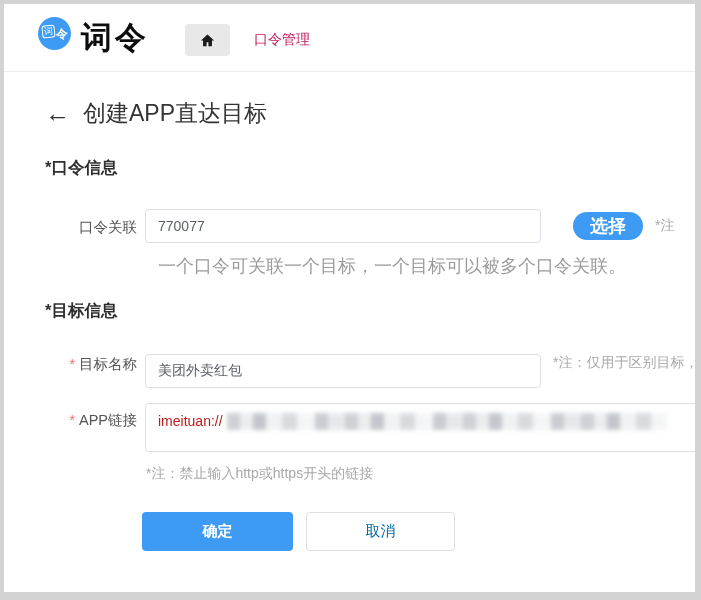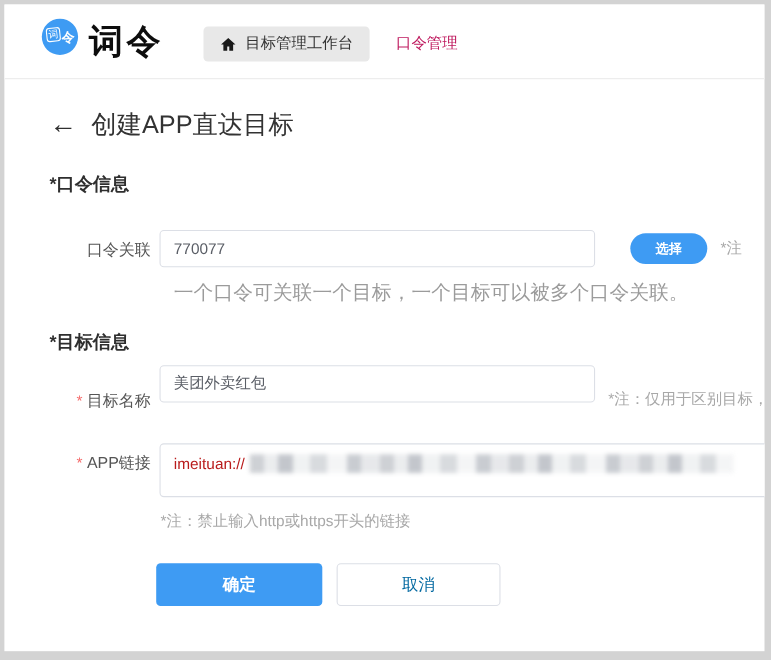--- a/index.html
+++ b/index.html
@@ -60,21 +60,21 @@
   }
   .req { color:#f56c6c; margin-right:4px; font-size:14px; }
   .txt-input {
     position:absolute; height:34px; border:1px solid #dcdfe6; border-radius:4px;
     padding:0 12px; font-size:14px; color:#5a5e66; background:#fff; outline:none;
     font-family:"Liberation Sans","DejaVu Sans",sans-serif;
   }
   .select-btn {
     position:absolute; left:569px; top:208px; width:70px; height:28px;
     background:var(--blue); color:#fff; border:none; border-radius:14px;
-    font-size:12px; font-weight:bold; cursor:pointer;
+    font-size:18px; font-weight:bold; cursor:pointer;
     font-family:Liberation Sans, sans-serif;
   }
   .note { position:absolute; font-size:14px; color:#a8a8a8; white-space:nowrap; }
   .helper { position:absolute; left:154px; top:250px; font-size:18px; color:#9b9b9b; white-space:nowrap; }
   
   .link-box {
     position:absolute; left:141px; top:399px; width:600px; height:49px;
     border:1px solid #dcdfe6; border-radius:4px; background:#fff;
     padding:8px 0 0 12px; display:flex; align-items:flex-start; cursor:text;
   }
@@ -108,21 +108,20 @@
       <span class="badged">词</span>
       <span class="plain">令</span>
     </div>
     <div class="logo-text">词令</div>
 
     <div class="nav">
       <div class="nav-pill">
         <svg class="home-svg" viewBox="0 0 24 24">
           <path d="M12 2.5 L1.5 12 h3.4 v9 h5.6 v-6.2 h3 v6.2 h5.6 v-9 h3.4 Z" fill="#1a1a1a"></path>
         </svg>
-        <span class="nav-label">目标管理工作台</span>
       </div>
       <div class="nav-plain">口令管理</div>
     </div>
   </div>
 
   <div class="title-row">
     <span class="back-arrow">←</span>
     <span class="page-title">创建APP直达目标</span>
   </div>
 
@@ -130,21 +129,21 @@
 
   <div class="field-label" style="top:214px;padding-left:45px;">口令关联</div>
   <input class="txt-input" style="left: 141px; top: 205px; width: 396px;" value="770077">
   <button class="select-btn">选择</button>
   <div class="note" style="left:651px; top:213px;">*注</div>
   <div class="helper">一个口令可关联一个目标，一个目标可以被多个口令关联。</div>
 
   <div class="sec-heading s2">*目标信息</div>
 
   <div class="field-label" style="top:351px;"><span class="req">*</span><span>目标名称</span></div>
-  <input class="txt-input" style="left: 141px; top: 328px; width: 396px;" value="美团外卖红包">
+  <input class="txt-input" style="left: 141px; top: 350px; width: 396px;" value="美团外卖红包">
   <div class="note" style="left:549px; top:350px;">*注：仅用于区别目标，</div>
 
   <div class="field-label" style="top:407px;"><span class="req">*</span><span>APP链接</span></div>
   <div class="link-box">
     <span class="link-scheme">imeituan://</span>
     <span class="mosaic"></span>
   </div>
   <div class="note" style="left:142px; top:461px;">*注：禁止输入http或https开头的链接</div>
 
   <button class="btn btn-confirm">确定</button>

